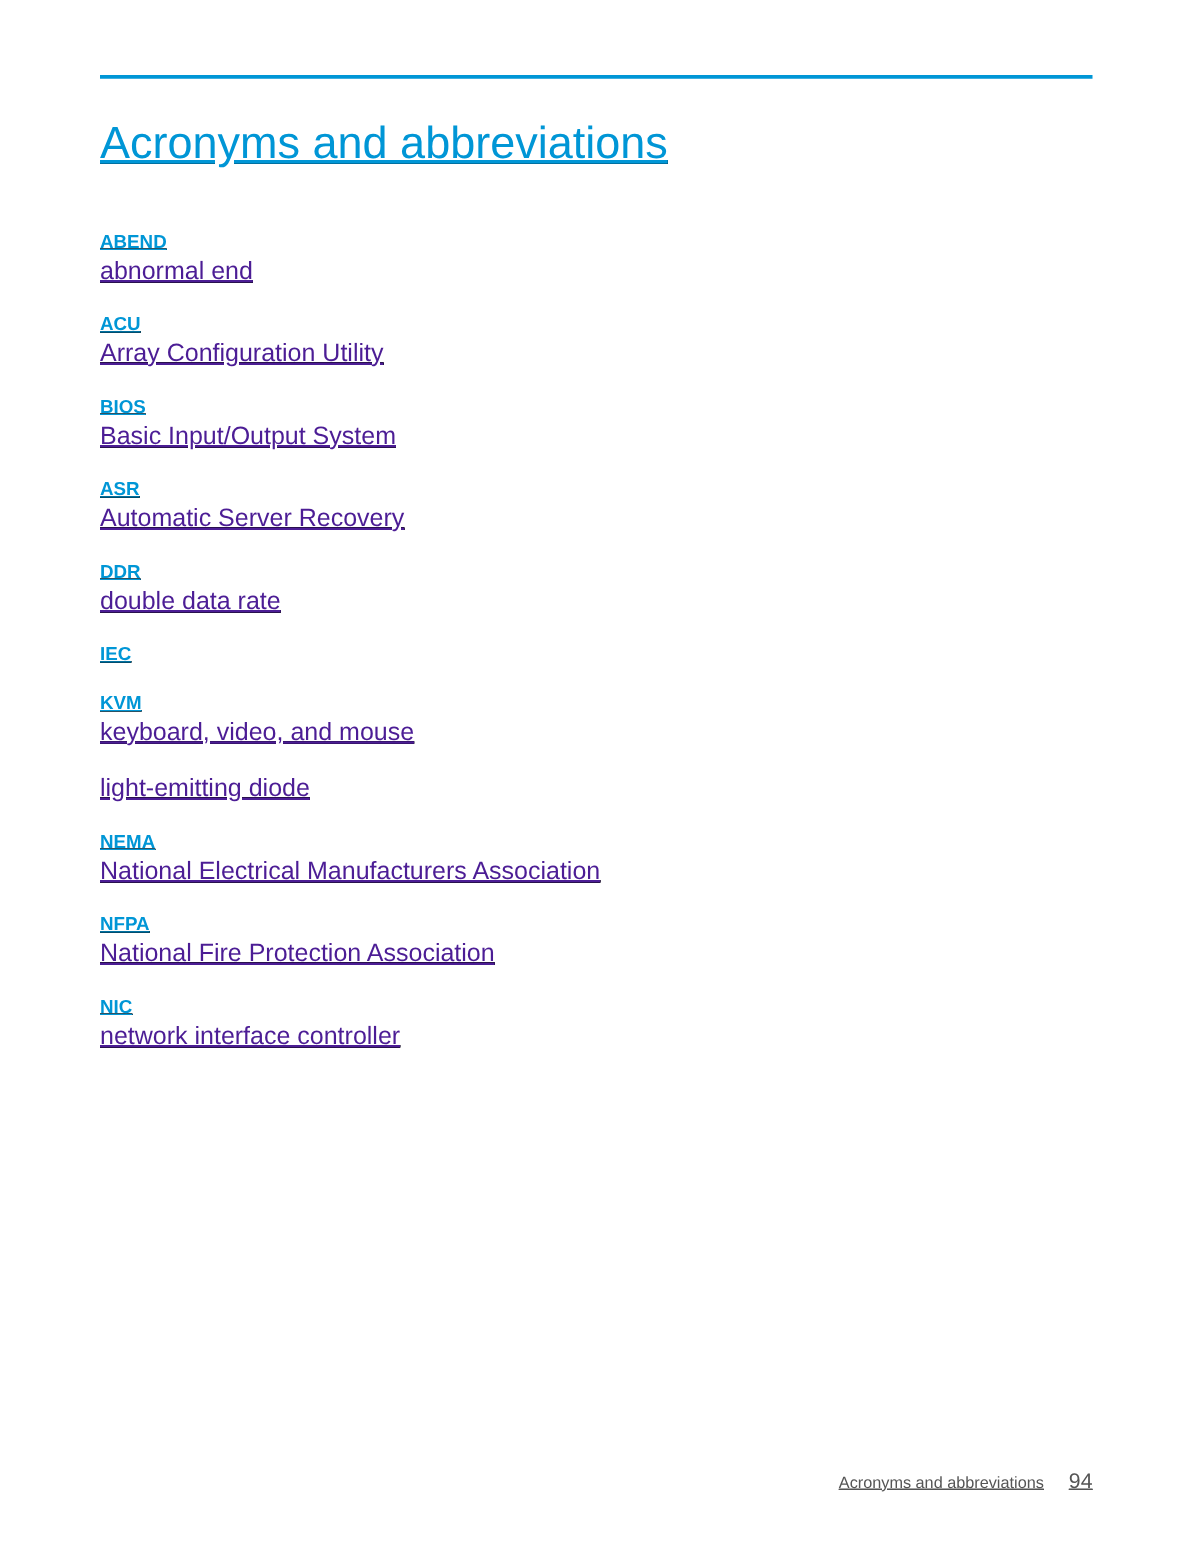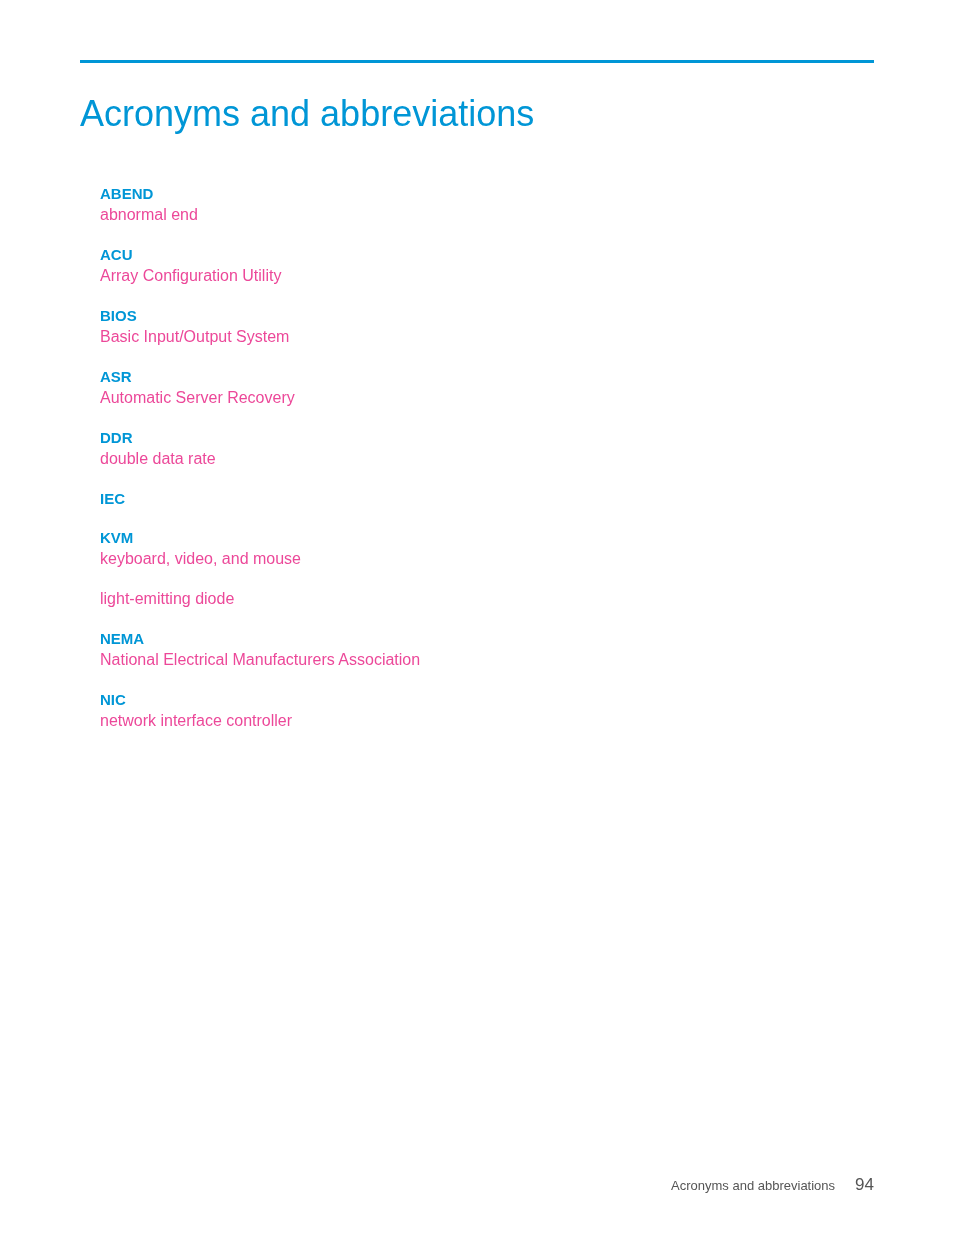--- a/index.html
+++ b/index.html
@@ -1,18 +1,19 @@
 <!DOCTYPE html>
 <html><head>
   <meta charset="utf-8">
   <style>
     * {
       margin: 0;
       padding: 0;
       box-sizing: border-box;
+      text-decoration: underline;
     }
 
     body {
       background: #ffffff;
       font-family: Arial, Helvetica, sans-serif;
       width: 954px;
       min-height: 1235px;
       position: relative;
     }
 
@@ -28,37 +29,36 @@
 
     .page-title {
       font-size: 36px;
       font-weight: 300;
       color: #0096d6;
       margin-bottom: 50px;
       padding-top: 10px;
     }
 
     .acronym-list {
-      margin-left: 20px;
     }
 
     .acronym-item {
       margin-bottom: 22px;
     }
 
     .acronym-term {
       font-size: 15px;
       font-weight: 600;
       color: #0096d6;
       margin-bottom: 4px;
     }
 
     .acronym-definition {
-      font-size: 16px;
-      color: #ec4899;
+      font-size: 20px;
+      color: #4c1d95;
     }
 
     .page-footer {
       position: absolute;
       bottom: 40px;
       right: 80px;
       display: flex;
       align-items: center;
       gap: 10px;
     }
@@ -110,20 +110,24 @@
         <div class="acronym-definition">keyboard, video, and mouse</div>
       </div>
       <div class="acronym-item">
         <div class="acronym-definition">light-emitting diode</div>
       </div>
       <div class="acronym-item">
         <div class="acronym-term">NEMA</div>
         <div class="acronym-definition">National Electrical Manufacturers Association</div>
       </div>
       <div class="acronym-item">
+        <div class="acronym-term">NFPA</div>
+        <div class="acronym-definition">National Fire Protection Association</div>
+      </div>
+      <div class="acronym-item">
         <div class="acronym-term">NIC</div>
         <div class="acronym-definition">network interface controller</div>
       </div>
     </div>
 </div>
 
 <div class="page-footer">
   <span class="footer-text">Acronyms and abbreviations</span>
   <span>   </span>
     <span class="footer-page-num">94</span>

